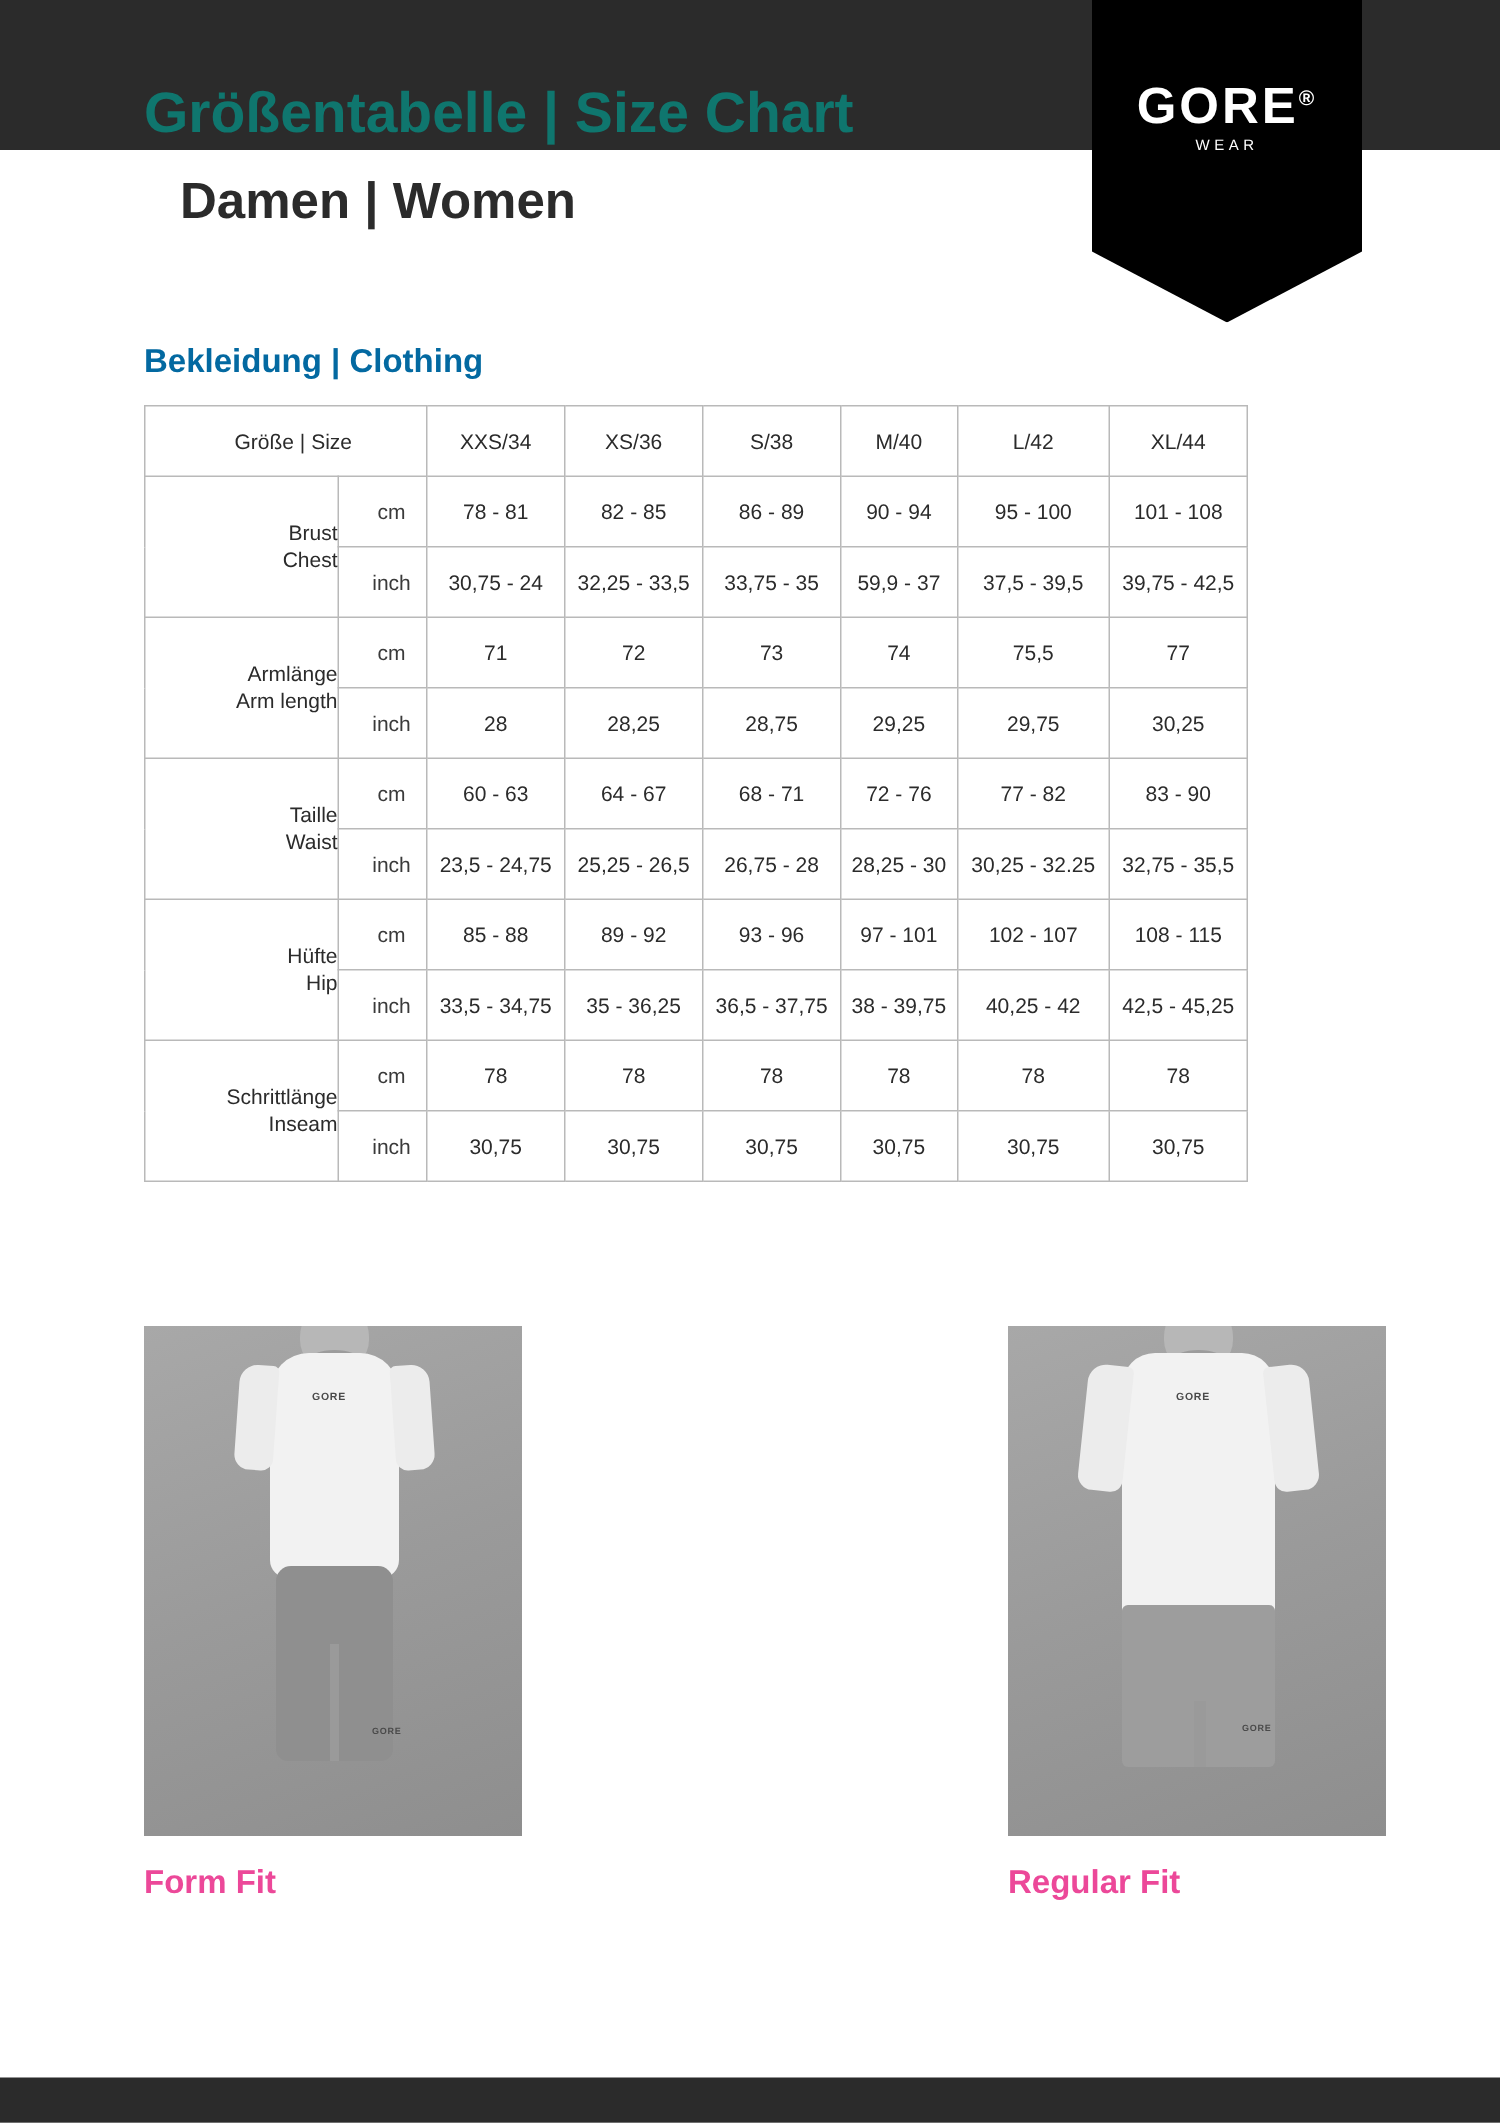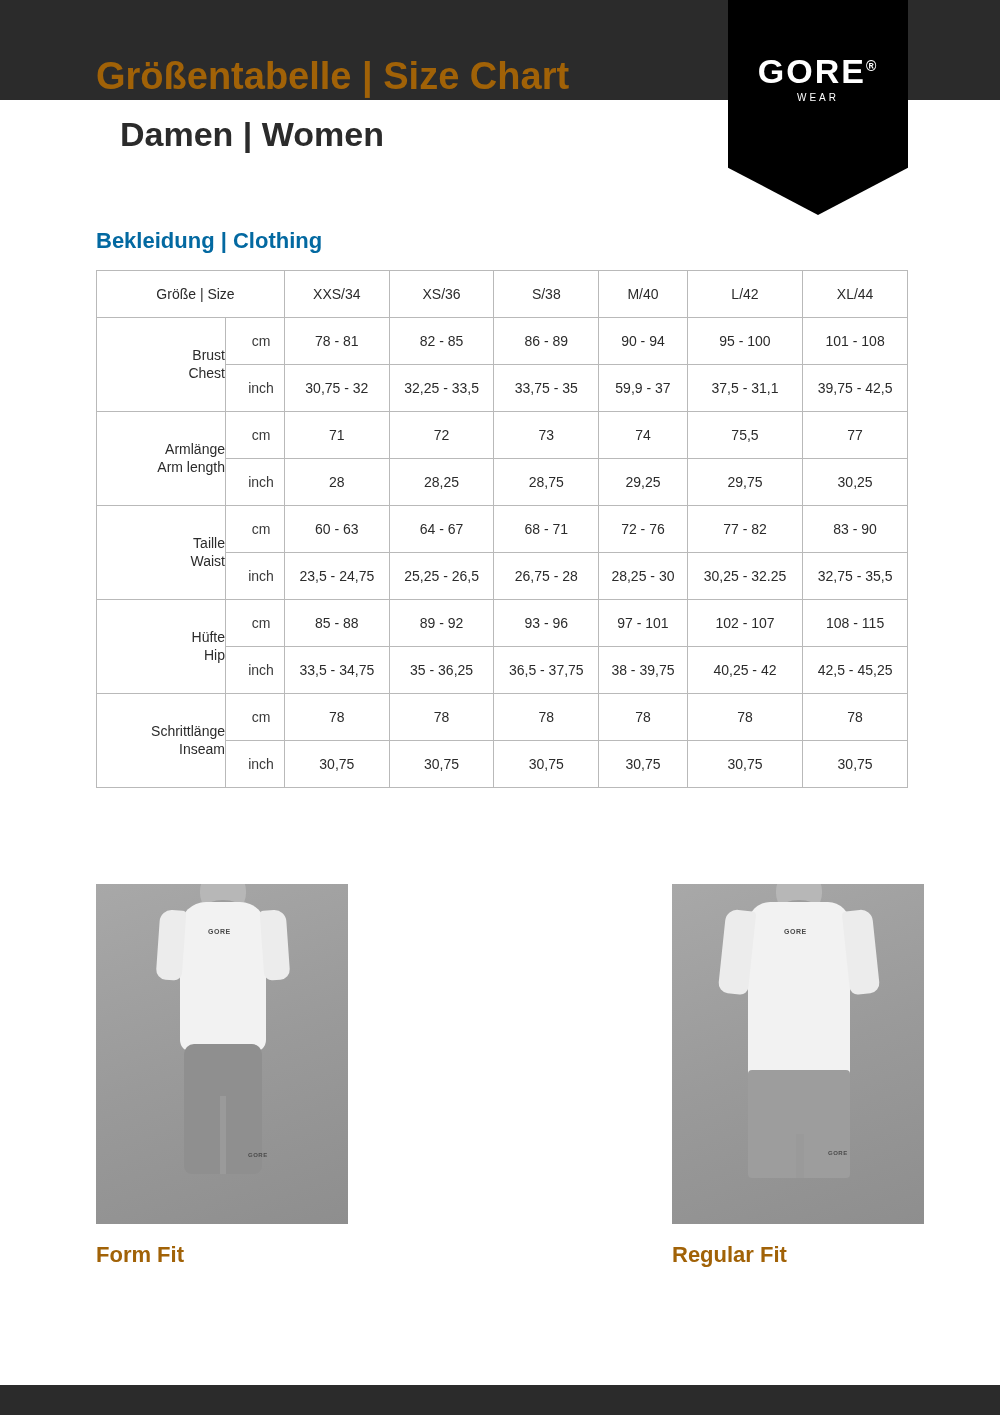--- a/index.html
+++ b/index.html
@@ -74,21 +74,21 @@
     letter-spacing: 3px;
     font-family: "Liberation Sans", sans-serif;
   }
   
   .title-main {
     position: absolute;
     left: 96px;
     top: 55px;
     font-size: 38px;
     font-weight: bold;
-    color: #a16207;
+    color: #0f766e;
     z-index: 6;
     white-space: nowrap;
   }
   .title-sub {
     position: absolute;
     left: 120px;
     top: 115px;
     font-size: 34px;
     font-weight: bold;
     color: #2b2b2b;
@@ -102,21 +102,21 @@
     font-size: 22px;
     font-weight: bold;
     color: #0369a1;
   }
   
   table.size-table {
     position: absolute;
     left: 96px;
     top: 270px;
     border-collapse: collapse;
-    width: 812px;
+    width: 736px;
     font-size: 14px;
     color: #2b2b2b;
   }
   table.size-table td, table.size-table th {
     border: 1px solid #b9b9b9;
     text-align: center;
     vertical-align: middle;
     padding: 0;
     height: 46px;
     font-weight: normal;
@@ -166,21 +166,21 @@
     width: 252px;
     height: 340px;
     background: linear-gradient(160deg, #a8a8a8 0%, #9a9a9a 50%, #8e8e8e 100%);
     position: relative;
     overflow: hidden;
   }
   .fig .caption {
     margin-top: 18px;
     font-size: 22px;
     font-weight: bold;
-    color: #a16207;
+    color: #ec4899;
   }
   .fig1 { left: 0; }
   .fig2 { left: 280px; }
   .fig3 { left: 576px; }
 
   
   .mann { position: absolute; left: 0; top: 0; width: 252px; height: 340px; }
   .head {
     position: absolute;
     background: #b7b7b7;
@@ -263,25 +263,25 @@
         <td class="unit">cm</td>
         <td>78 - 81</td>
         <td>82 - 85</td>
         <td>86 - 89</td>
         <td>90 - 94</td>
         <td>95 - 100</td>
         <td>101 - 108</td>
       </tr>
       <tr>
         <td class="unit">inch</td>
-        <td>30,75 - 32</td>
+        <td>30,75 - 24</td>
         <td>32,25 - 33,5</td>
         <td>33,75 - 35</td>
         <td>59,9 - 37</td>
-        <td>37,5 - 31,1</td>
+        <td>37,5 - 39,5</td>
         <td>39,75 - 42,5</td>
       </tr>
 
       <tr>
         <td class="row-label" rowspan="2">
           <span class="lbl-line">Armlänge</span>
           <span class="lbl-line">Arm length</span>
         </td>
         <td class="unit">cm</td>
         <td>71</td>

